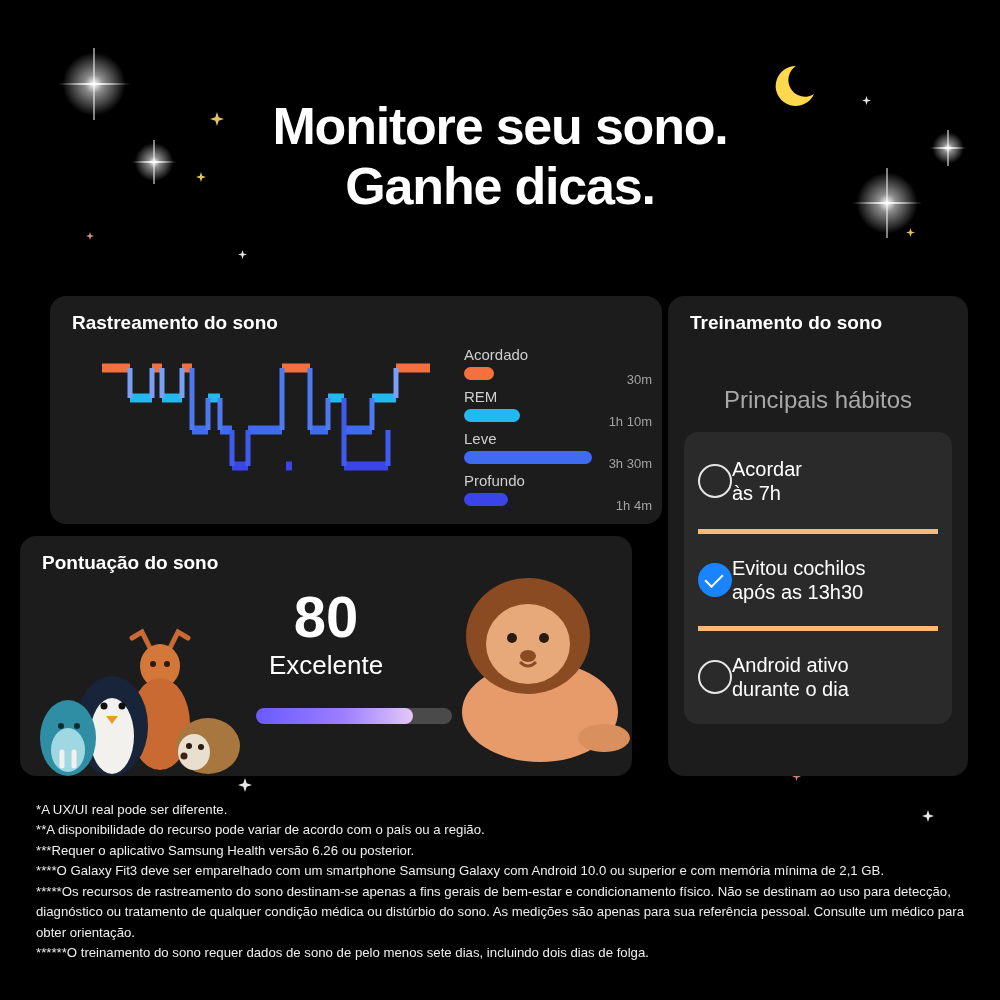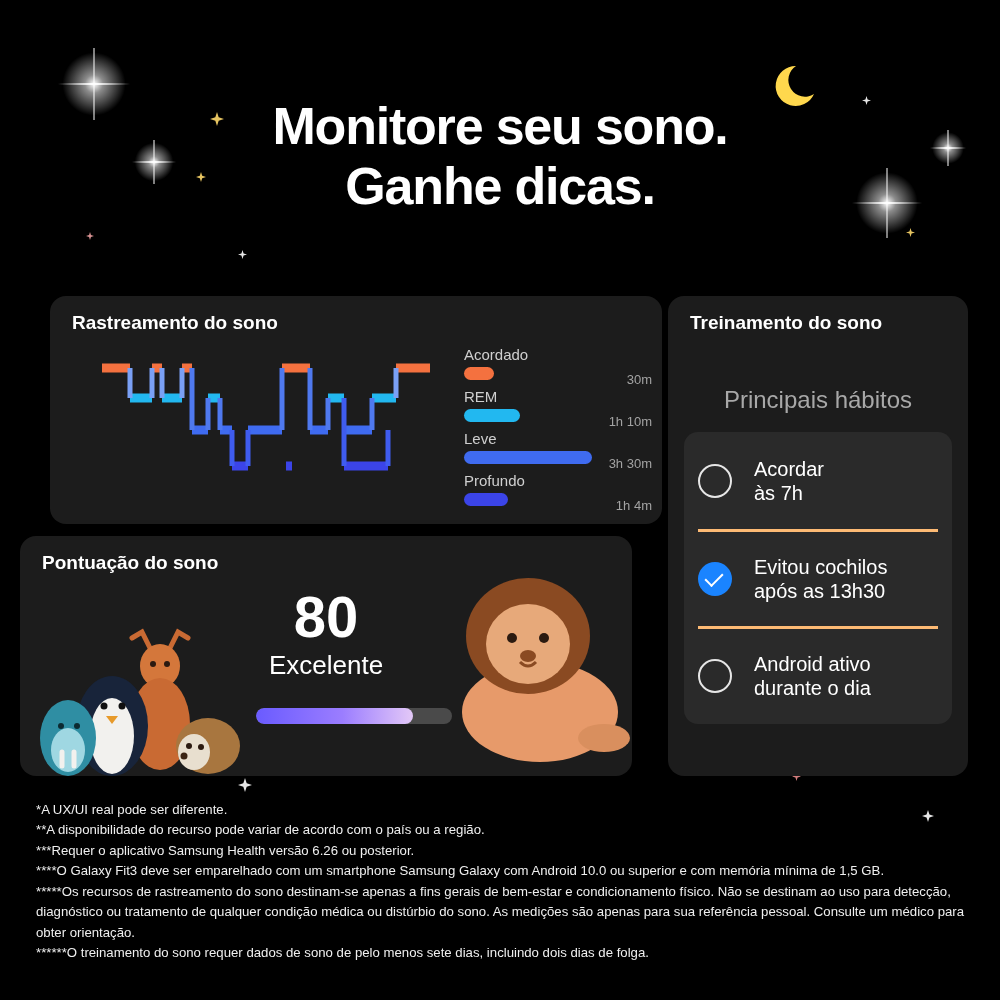--- a/index.html
+++ b/index.html
@@ -76,22 +76,22 @@
   #card-coaching { left: 668px; top: 296px; width: 300px; height: 480px; }
   #card-coaching .card-title { position: absolute; left: 22px; top: 16px; }
   .habits-heading {
     position: absolute; left: 0; right: 0; top: 90px;
     text-align: center; font-size: 24px; color: #a8a8a8;
   }
   .habits-box {
     position: absolute; left: 16px; top: 136px; width: 268px; height: 292px;
     background: #2a2a2a; border-radius: 14px; padding: 0 14px;
   }
-  .habit { display: flex; align-items: center; height: 97px; gap: 22px; }
-  .habit + .habit { border-top: 3px solid #fdba74; }
+  .habit { display: flex; align-items: center; height: 97px; gap: 0; }
+  .habit + .habit { border-top: 5px solid #fdba74; }
   .chk { width: 34px; height: 34px; border-radius: 50%; flex: 0 0 34px; position: relative; }
   .chk.off { border: 2px solid #e6e6e6; }
   .chk.on { background: #1a84ff; }
   .chk.on:after {
     content: ""; position: absolute; left: 11px; top: 7px;
     width: 8px; height: 15px; border: solid #fff; border-width: 0 2.6px 2.6px 0;
     transform: rotate(45deg);
   }
   .habit-text { font-size: 20px; line-height: 1.2; }
 
@@ -271,18 +271,18 @@
         <div class="habit-text" style="white-space:pre-line;">Android ativo
 durante o dia</div>
       </div>
     </div>
   </div>
 
   <div class="footnotes">
     <div>*A UX/UI real pode ser diferente.</div>
     <div>**A disponibilidade do recurso pode variar de acordo com o país ou a região.</div>
     <div>***Requer o aplicativo Samsung Health versão 6.26 ou posterior.</div>
-    <div>****O Galaxy Fit3 deve ser emparelhado com um smartphone Samsung Galaxy com Android 10.0 ou superior e com memória mínima de 1,5 GB.</div>
+    <div>****O Galaxy Fit3 deve ser emparelhado com um smartphone Samsung Galaxy com Android 10.0 ou superior e com memória mínima de 2,1 GB.</div>
     <div>*****Os recursos de rastreamento do sono destinam-se apenas a fins gerais de bem-estar e condicionamento físico. Não se destinam ao uso para detecção, diagnóstico ou tratamento de qualquer condição médica ou distúrbio do sono. As medições são apenas para sua referência pessoal. Consulte um médico para obter orientação.</div>
     <div>******O treinamento do sono requer dados de sono de pelo menos sete dias, incluindo dois dias de folga.</div>
   </div>
 
 </div>
 
 </body></html>

